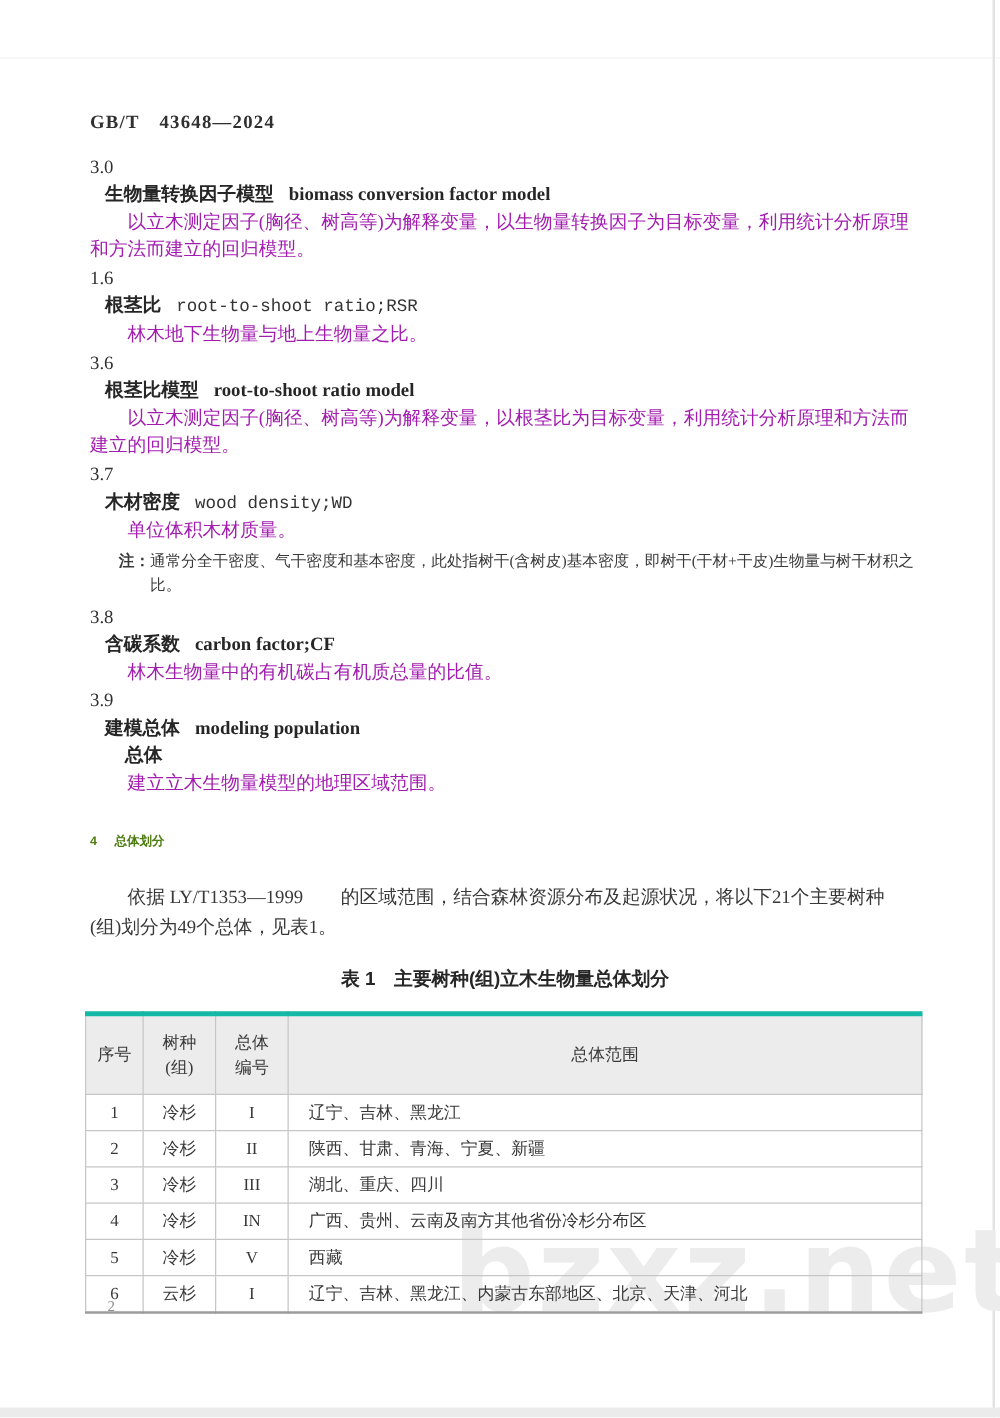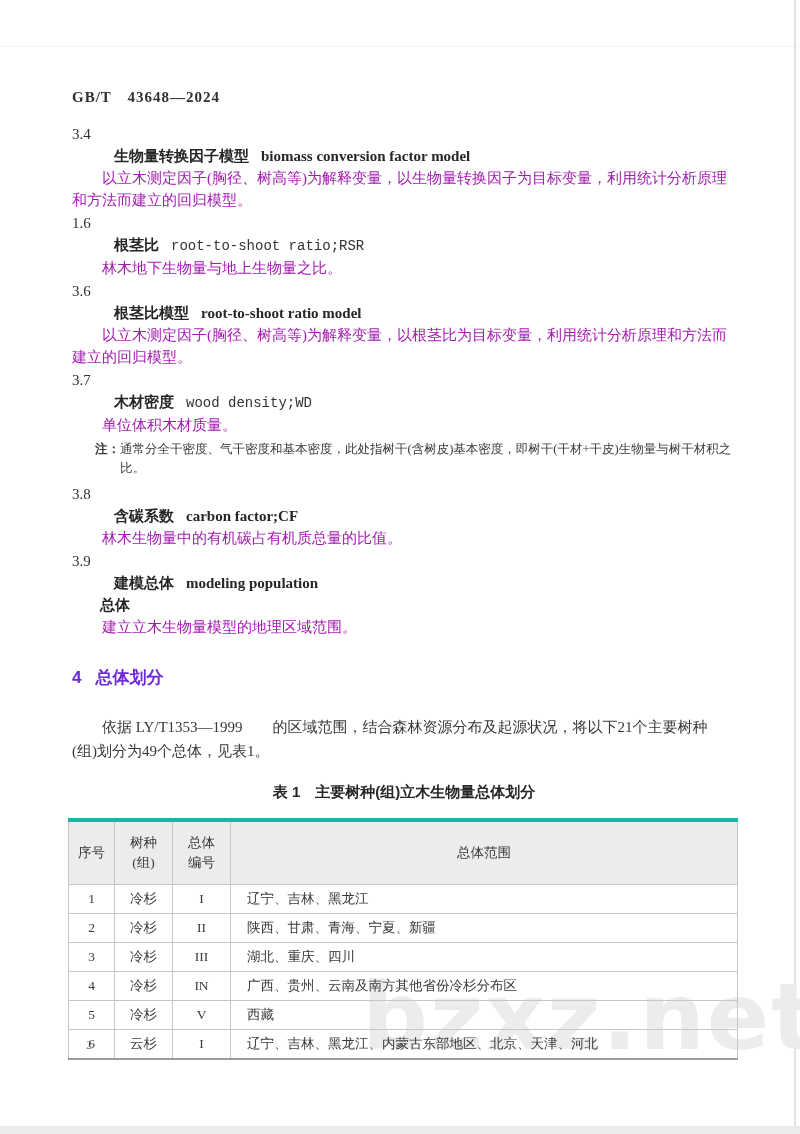--- a/index.html
+++ b/index.html
@@ -17,34 +17,34 @@
     font-family:"DejaVu Sans","Liberation Sans",sans-serif;
     font-weight:800;font-size:92px;line-height:92px;letter-spacing:2px;
     color:#ececec;user-select:none;white-space:nowrap;
   }
   .page-number{position:absolute;left:86px;top:1038px;font-size:12px;color:#8f8f8f;}
   .content{position:relative;padding:88px 64px 0 72px;z-index:2;}
   .std-code{font-size:15px;font-weight:600;letter-spacing:1px;color:#303030;}
   .terms{margin-top:16px;}
   .term-block{margin-bottom:1px;}
   .t-num{font-size:15px;line-height:22px;color:#303030;}
-  .t-line{margin-left:42px;line-height:22px;}
+  .t-line{margin-left:12px;line-height:22px;}
   .t-cn{font-family:"Liberation Sans","DejaVu Sans",sans-serif;font-weight:700;font-size:15px;color:#262626;}
   .t-en{font-weight:700;font-size:15px;color:#262626;margin-left:12px;}
   .t-en.mono{font-family:"Liberation Mono","DejaVu Sans Mono",monospace;font-weight:400;font-size:14px;color:#333;}
   .t-body{font-size:15px;line-height:22px;text-indent:2em;margin:0;color:#a21caf;}
   .t-cn2{margin-left:28px;line-height:22px;font-family:"Liberation Sans","DejaVu Sans",sans-serif;font-weight:700;font-size:15px;color:#262626;}
   .note{
     margin:4px 0 5px 23px;padding-left:25px;text-indent:-25px;
     font-size:12.5px;line-height:19px;color:#3a3a3a;
   }
   .note .note-label{font-family:"Liberation Sans","DejaVu Sans",sans-serif;font-weight:700;}
   .clause-heading{
     margin-top:28px;font-family:"Liberation Sans","DejaVu Sans",sans-serif;
-    font-weight:700;font-size:17px;color:#6d28d9;
+    font-weight:700;font-size:10px;color:#4d7c0f;
   }
   .clause-heading .h-num{margin-right:14px;}
   .clause-para{margin:26px 16px 0 0;font-size:15px;line-height:24px;text-indent:2em;color:#383838;}
   .table-caption{
     margin-top:20px;text-align:center;
     font-family:"Liberation Sans","DejaVu Sans",sans-serif;
     font-weight:700;font-size:15px;color:#262626;
   }
   table.t1{
     border-collapse:collapse;margin-top:16px;margin-left:-4px;
@@ -72,21 +72,21 @@
   <div class="watermark">bzxz.net</div>
   <div class="page-number">2</div>
 
   <div class="content">
 
     <div class="std-code">GB/T　43648—2024</div>
 
     <div class="terms">
 
       <div class="term-block">
-        <div class="t-num">3.4</div>
+        <div class="t-num">3.0</div>
         <div class="t-line">
           <span class="t-cn">生物量转换因子模型</span><span class="t-en">biomass conversion factor model</span>
         </div>
         <p class="t-body">以立木测定因子(胸径、树高等)为解释变量，以生物量转换因子为目标变量，利用统计分析原理和方法而建立的回归模型。</p>
       </div>
 
       <div class="term-block">
         <div class="t-num">1.6</div>
         <div class="t-line">
           <span class="t-cn">根茎比</span><span class="t-en mono">root-to-shoot ratio;RSR</span>

